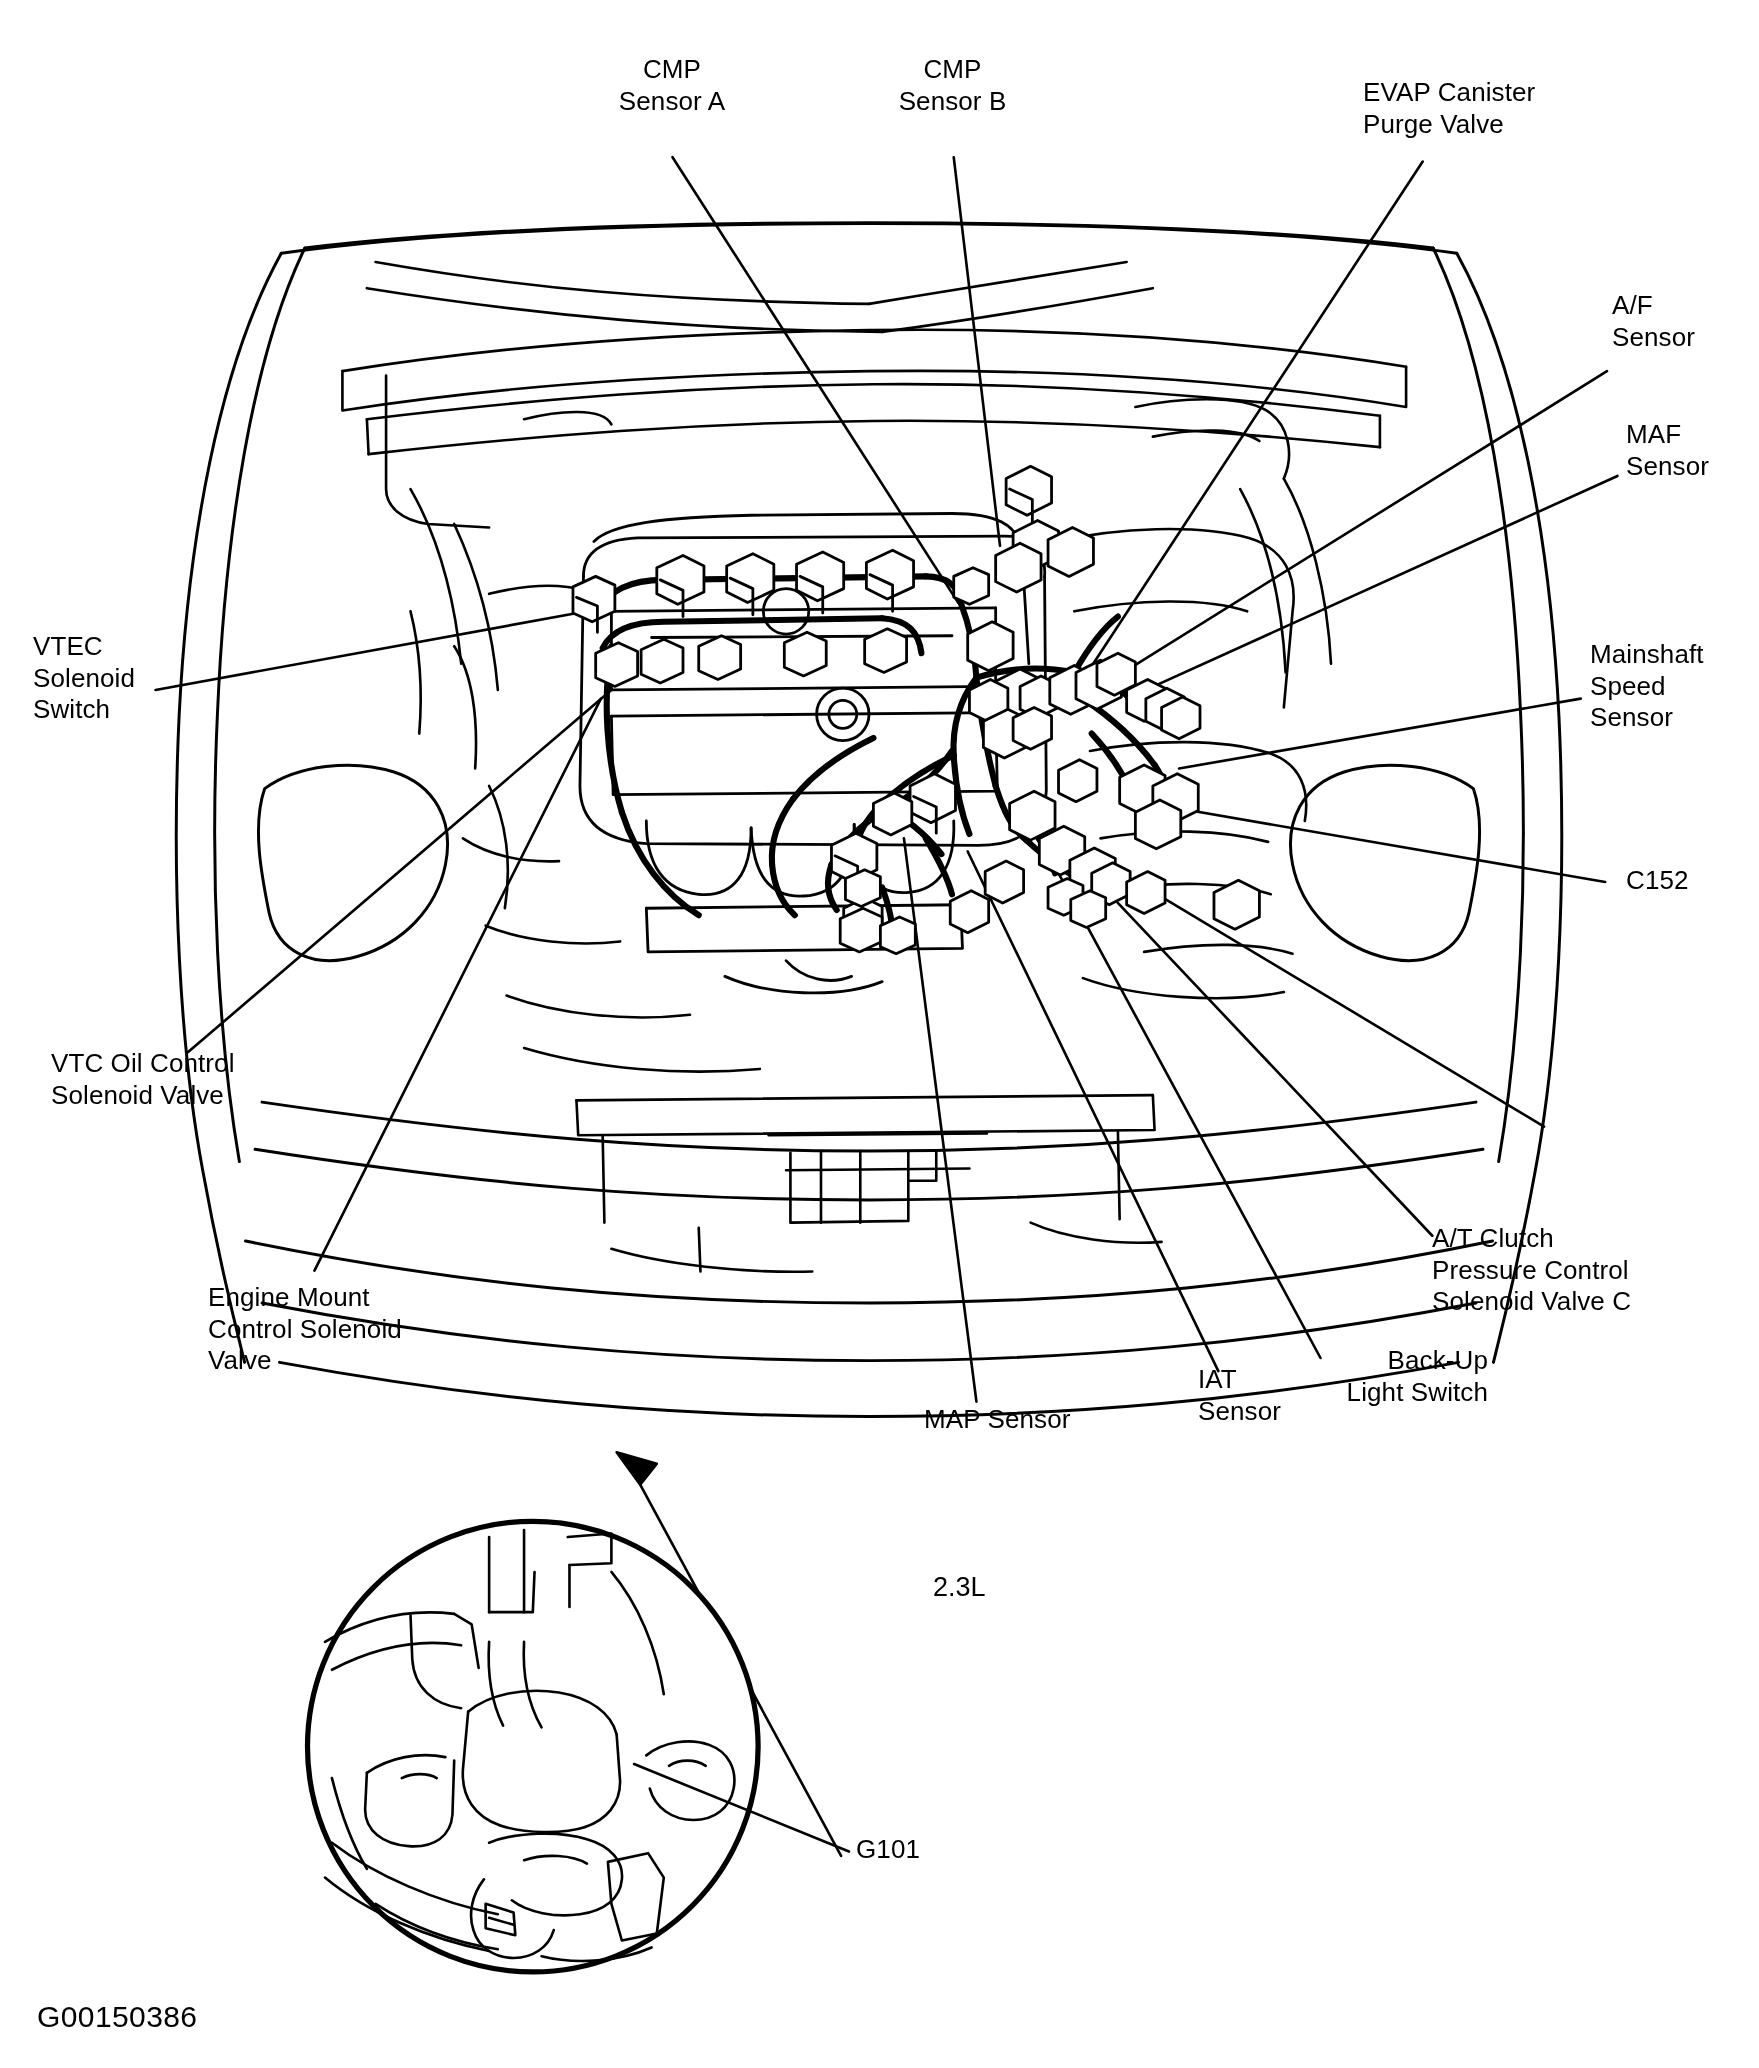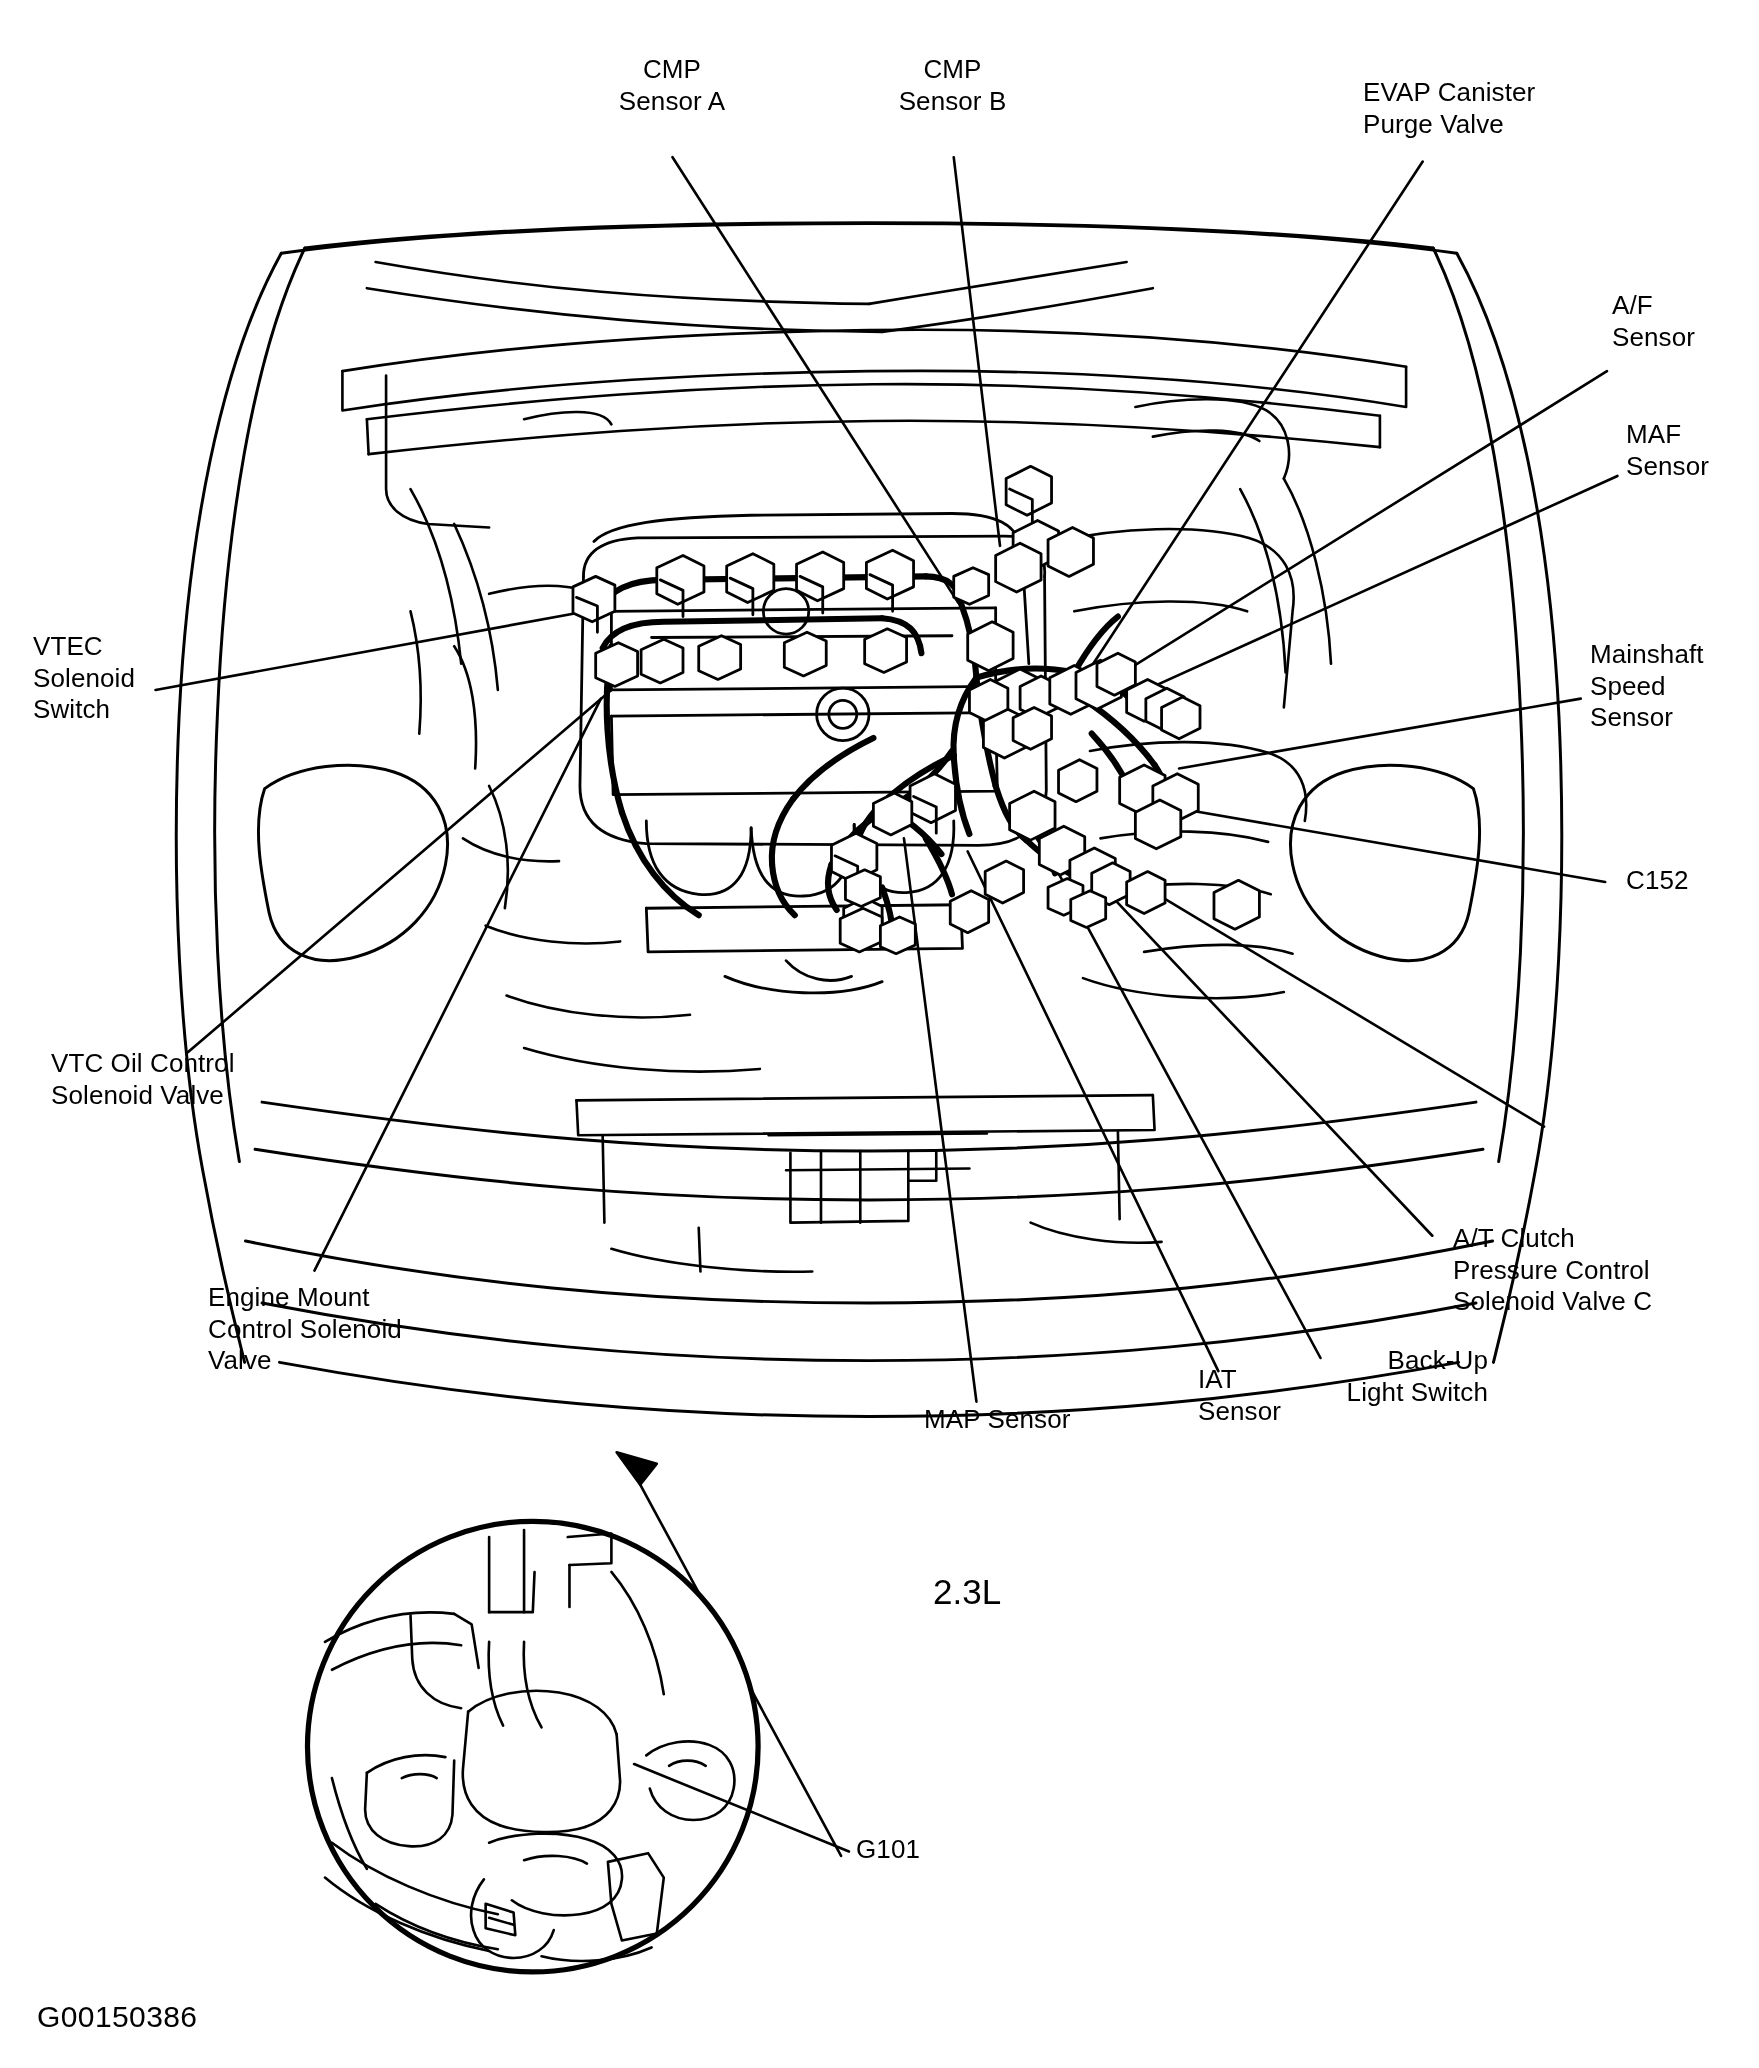--- a/index.html
+++ b/index.html
@@ -34,21 +34,21 @@
     letter-spacing: 0.1px;
   }
   .label.center { text-align: center; }
   .fig-id {
     position: absolute;
     font-size: 30px;
     letter-spacing: 0.4px;
   }
   .engine-size {
     position: absolute;
-    font-size: 35px;
+    font-size: 27px;
   }
 </style>
 </head>
 <body>
 
 <div id="page">
 
   <svg id="diagram-svg" viewBox="0 0 2014 2368" xmlns="http://www.w3.org/2000/svg">
     <g fill="none" stroke="#000" stroke-width="3.2" stroke-linecap="round" stroke-linejoin="round">
 
@@ -350,21 +350,21 @@
   <div class="label" style="left:1626px; top:419px; width:148px;">MAF
 Sensor</div>
 
   <div class="label" style="left:1590px; top:639px; width:166px;">Mainshaft
 Speed
 Sensor</div>
 
   <div class="label" style="left:1626px; top:865px; width:140px;">C152</div>
 
 
-  <div class="label" style="left:1432px; top:1223px; width:262px;margin-left:21px;">A/T Clutch
+  <div class="label" style="left:1432px; top:1223px; width:262px;">A/T Clutch
 Pressure Control
 Solenoid Valve C</div>
 
   <div class="label" style="left:1296px; top:1345px; width:192px;text-align:right;">Back-Up
 Light Switch</div>
 
   <div class="label" style="left:1198px; top:1364px; width:131px;">IAT
 Sensor</div>
 
   <div class="label" style="left:924px; top:1404px; width:218px;">MAP Sensor</div>

